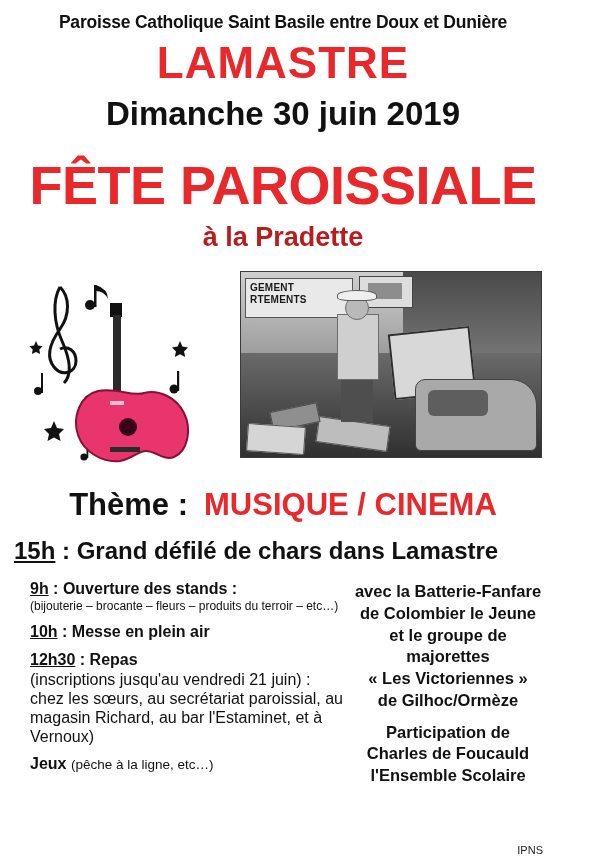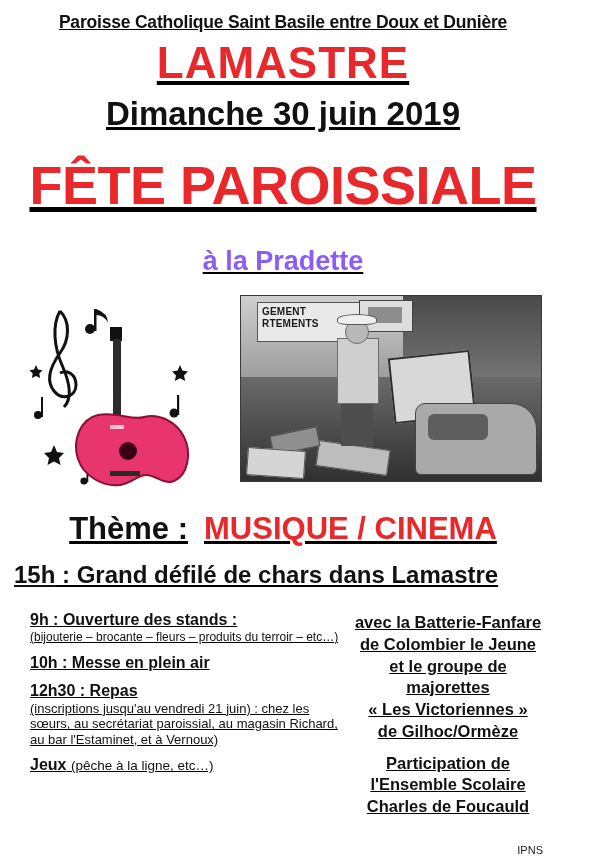--- a/index.html
+++ b/index.html
@@ -14,21 +14,20 @@
     color: #000000;
     overflow: hidden;
     position: relative;
   }
   .poster {
     width: 552px;
     height: 860px;
     position: relative;
     box-sizing: border-box;
     padding: 6px 0 0 14px;
-    text-decoration: underline;
   }
   .parish-line {
     text-align: center;
     font-weight: bold;
     font-size: 17.5px;
     letter-spacing: -0.2px;
     margin-top: 6px;
     color: #111;
   }
   .town {
@@ -55,22 +54,22 @@
     font-size: 54px;
     letter-spacing: -0.5px;
     margin-top: 28px;
     line-height: 1;
     white-space: nowrap;
   }
   .place {
     text-align: center;
     font-weight: bold;
     font-size: 27px;
-    margin-top: 34px;
-    color: #8b5cf6;
+    margin-top: 10px;
+    color: #b91c1c;
   }
 
   
   .images-row {
     display: flex;
     align-items: flex-start;
     justify-content: space-between;
     margin-top: 18px;
     padding: 0 10px;
     height: 200px;
@@ -94,21 +93,21 @@
   
   .photo .sky {
     position: absolute; left: 0; top: 0; width: 100%; height: 46%;
     background: linear-gradient(180deg, #cfcfcf 0%, #9b9b9b 100%);
   }
   .photo .ground {
     position: absolute; left: 0; bottom: 0; width: 100%; height: 56%;
     background: linear-gradient(180deg, #6a6a6a 0%, #303030 100%);
   }
   .photo .sign {
-    position: absolute; left: 16px; top: 6px; width: 108px; height: 40px;
+    position: absolute; left: 4px; top: 6px; width: 108px; height: 40px;
     background: #e9e9e9; color: #1a1a1a; font-size: 10px; font-weight: bold;
     line-height: 12px; padding: 3px 4px; box-sizing: border-box;
     border: 1px solid #555; overflow: hidden; letter-spacing: 0.2px;
   }
   .photo .sign2 {
     position: absolute; left: 118px; top: 4px; width: 52px; height: 30px;
     background: #ddd; border: 1px solid #444;
   }
   .photo .sign2:after {
     content: ""; position: absolute; left: 8px; top: 6px; width: 34px; height: 16px;
@@ -174,21 +173,21 @@
     margin-top: 14px;
     font-size: 24px;
     font-weight: bold;
     color: #111;
   }
   .parade-time { text-decoration: underline; }
 
   
   .columns {
     display: flex;
-    margin-top: 21px;
+    margin-top: 14px;
     padding: 0 4px;
   }
   .col-left {
     width: 330px;
     padding-left: 12px;
     box-sizing: border-box;
   }
   .col-right {
     flex: 1;
     text-align: center;
@@ -202,21 +201,21 @@
     line-height: 1.25;
   }
   .prog-head .t { text-decoration: underline; }
   .prog-sub {
     font-size: 12px;
     line-height: 1.22;
     color: #111;
     margin-top: 0px;
   }
   .prog-small {
-    font-size: 13px;
+    font-size: 16px;
     line-height: 1.2;
     color: #111;
   }
   .spacer6 { height: 6px; }
   .right-line {
     font-size: 16.5px;
     font-weight: bold;
     line-height: 1.32;
     color: #111;
   }
@@ -353,22 +352,22 @@
 
     <div class="col-right">
       <div class="right-line">avec la Batterie-Fanfare</div>
       <div class="right-line">de Colombier le Jeune</div>
       <div class="right-line">et le groupe de majorettes</div>
       <div class="right-line">« Les Victoriennes »</div>
       <div class="right-line">de Gilhoc/Ormèze</div>
 
       <div class="right-block2">
         <div class="right-line">Participation de</div>
+        <div class="right-line">Charles de Foucauld</div>
         <div class="right-line">l'Ensemble Scolaire</div>
-        <div class="right-line">Charles de Foucauld</div>
       </div>
     </div>
 
   </div>
 
   <div class="ipns">IPNS</div>
 
 </div>
 
 </body></html>

